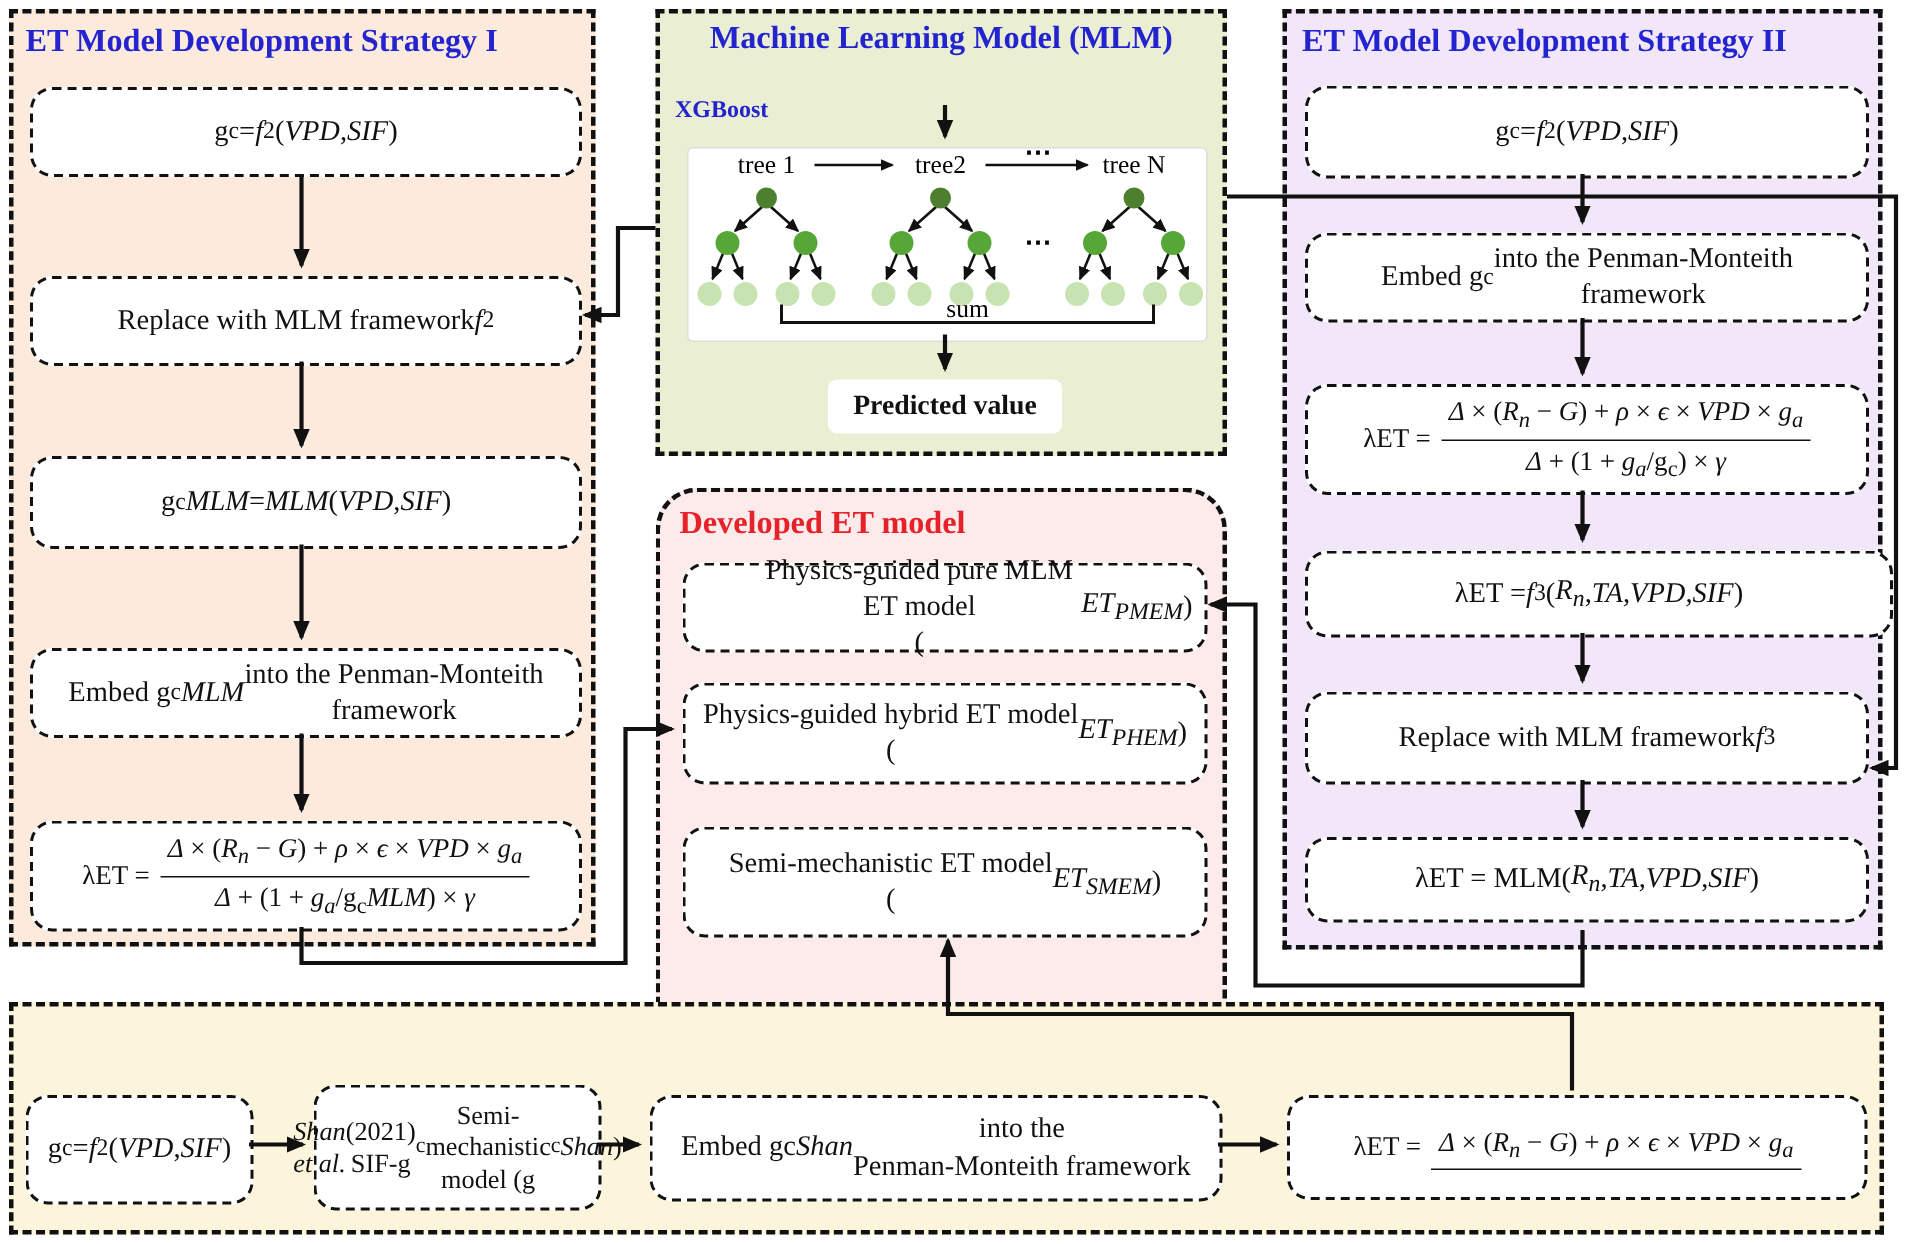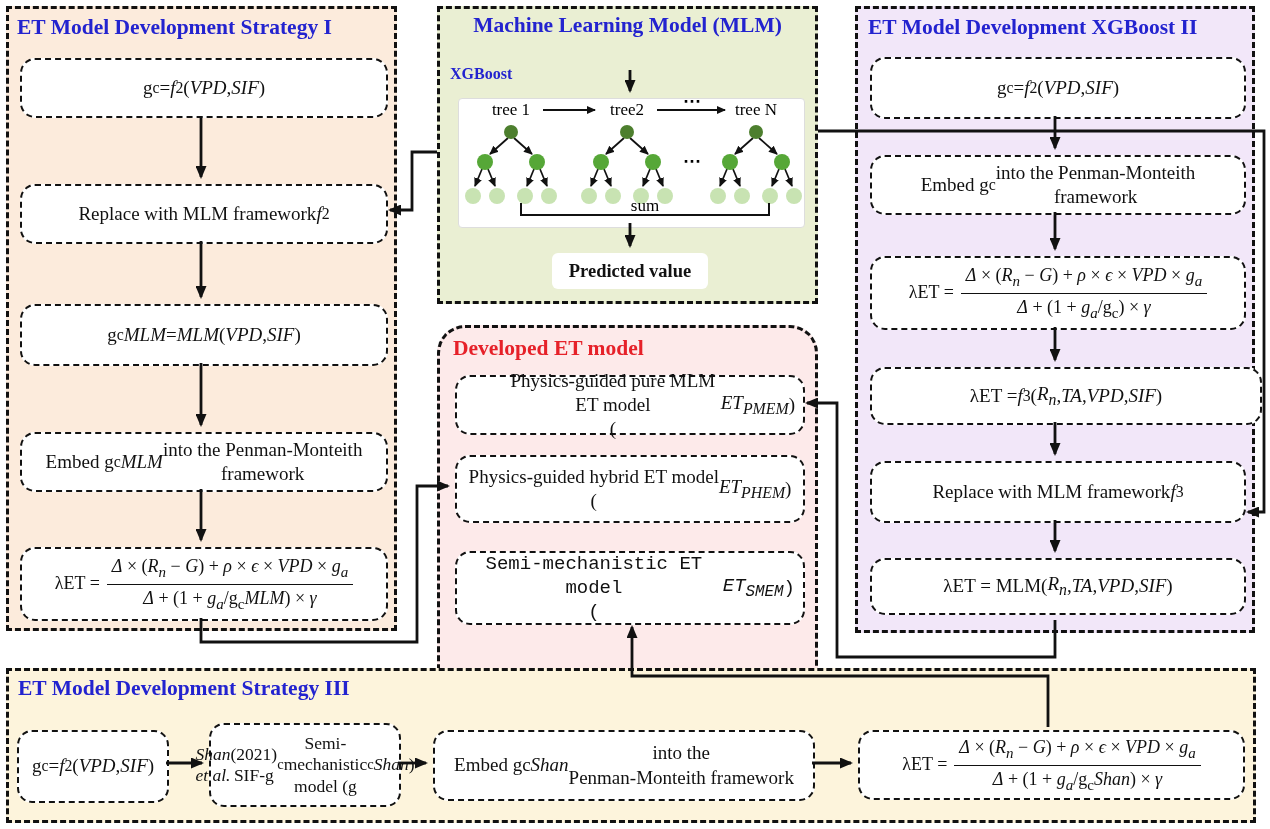--- a/index.html
+++ b/index.html
@@ -114,52 +114,50 @@
         <text x="186" y="112" font-size="17" text-anchor="middle">sum</text>
       </svg>
     </div>
     <div class="plain" style="left:112px;top:244px;width:156px;height:36px;">Predicted value</div>
   </div>
 
   <div class="panel p-dev">
     <div class="ptitle red" style="left:13px;top:8px;">Developed ET model</div>
     <div class="dbox" style="left:15px;top:47px;width:350px;height:60px;padding-left:48px;">Physics-guided pure MLM ET model<br>(<i>ET<sub>PMEM</sub></i>)</div>
     <div class="dbox" style="left:15px;top:127px;width:350px;height:68px;">Physics-guided hybrid ET model<br>(<i>ET<sub>PHEM</sub></i>)</div>
-    <div class="dbox" style="left:15px;top:223px;width:350px;height:74px;font-family:Liberation Mono, monospace;">Semi-mechanistic ET model<br>(<i>ET<sub>SMEM</sub></i>)</div>
+    <div class="dbox" style="left:15px;top:223px;width:350px;height:74px;">Semi-mechanistic ET model<br>(<i>ET<sub>SMEM</sub></i>)</div>
   </div>
 
   <div class="panel p-s2">
-    <div class="ptitle" style="left:10px;top:6px;">ET Model Development XGBoost II</div>
+    <div class="ptitle" style="left:10px;top:6px;">ET Model Development Strategy II</div>
     <div class="dbox" style="left:12px;top:48px;width:376px;height:62px;">g<sub>c</sub> = <i>f</i><sub>2</sub>(<i>VPD</i>, <i>SIF</i>)</div>
     <div class="dbox" style="left:12px;top:146px;width:376px;height:60px;">Embed g<sub>c</sub> into the Penman-Monteith<br>framework</div>
     <div class="dbox" style="left:12px;top:247px;width:376px;height:74px;">
       <span class="formula">
         <span>λET =</span>
         <span class="frac">
           <span class="num"><i>Δ</i> × (<i>R<sub>n</sub></i> − <i>G</i>) + <i>ρ</i> × <i>ϵ</i> × <i>VPD</i> × <i>g<sub>a</sub></i></span>
           <span class="den"><i>Δ</i> + (1 + <i>g<sub>a</sub></i>/g<sub>c</sub>) × <i>γ</i></span>
         </span>
       </span>
     </div>
     <div class="dbox" style="left:12px;top:358px;width:392px;height:58px;">λET = <i>f</i><sub>3</sub>(<i>R<sub>n</sub></i>, <i>TA</i>, <i>VPD</i>, <i>SIF</i>)</div>
     <div class="dbox" style="left:12px;top:452px;width:376px;height:62px;">Replace with MLM framework <i>f</i><sub>3</sub></div>
     <div class="dbox" style="left:12px;top:549px;width:376px;height:57px;">λET = MLM(<i>R<sub>n</sub></i>, <i>TA</i>, <i>VPD</i>, <i>SIF</i>)</div>
   </div>
 
   <div class="panel p-s3">
-    <div class="ptitle" style="left:9px;top:5px;">ET Model Development Strategy III</div>
     <div class="dbox" style="left:8px;top:59px;width:152px;height:73px;">g<sub>c</sub> = <i>f</i><sub>2</sub>(<i>VPD</i>, <i>SIF</i>)</div>
     <div class="dbox small" style="left:200px;top:52px;width:192px;height:84px;"><i>Shan et al.</i> (2021)<br>SIF-g<sub>c</sub> Semi-mechanistic<br>model (g<sub>c</sub><i>Shan</i>)</div>
     <div class="dbox" style="left:424px;top:59px;width:382px;height:71px;">Embed gc<i>Shan</i> into the<br>Penman-Monteith framework</div>
     <div class="dbox" style="left:849px;top:59px;width:387px;height:70px;">
       <span class="formula">
         <span>λET =</span>
         <span class="frac">
           <span class="num"><i>Δ</i> × (<i>R<sub>n</sub></i> − <i>G</i>) + <i>ρ</i> × <i>ϵ</i> × <i>VPD</i> × <i>g<sub>a</sub></i></span>
-          <span class="den"><i>Δ</i> + (1 + <i>g<sub>a</sub></i>/g<sub>c</sub><i>Shan</i>) × <i>γ</i></span>
         </span>
       </span>
     </div>
   </div>
 
   <svg id="overlay" width="1270" height="829" viewBox="0 0 1270 829">
     <defs>
       <marker id="ah" markerUnits="userSpaceOnUse" markerWidth="13" markerHeight="11" refX="11" refY="5.5" orient="auto">
         <path d="M0,0 L13,5.5 L0,11 Z" fill="#111"></path>
       </marker>

